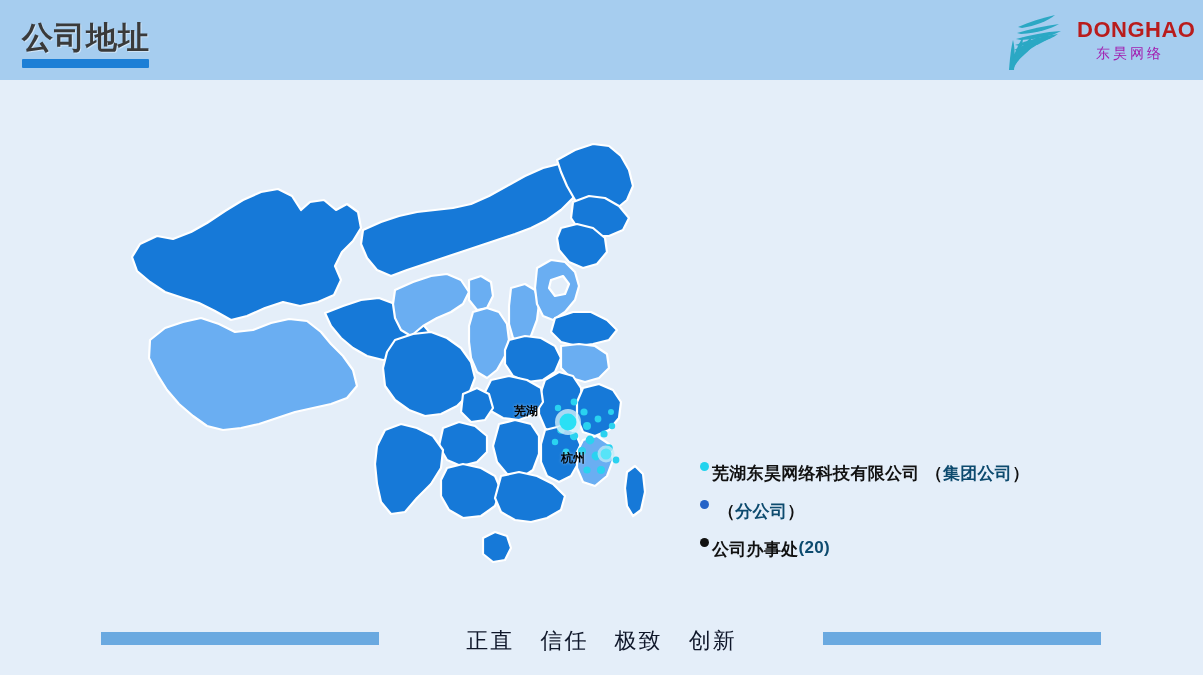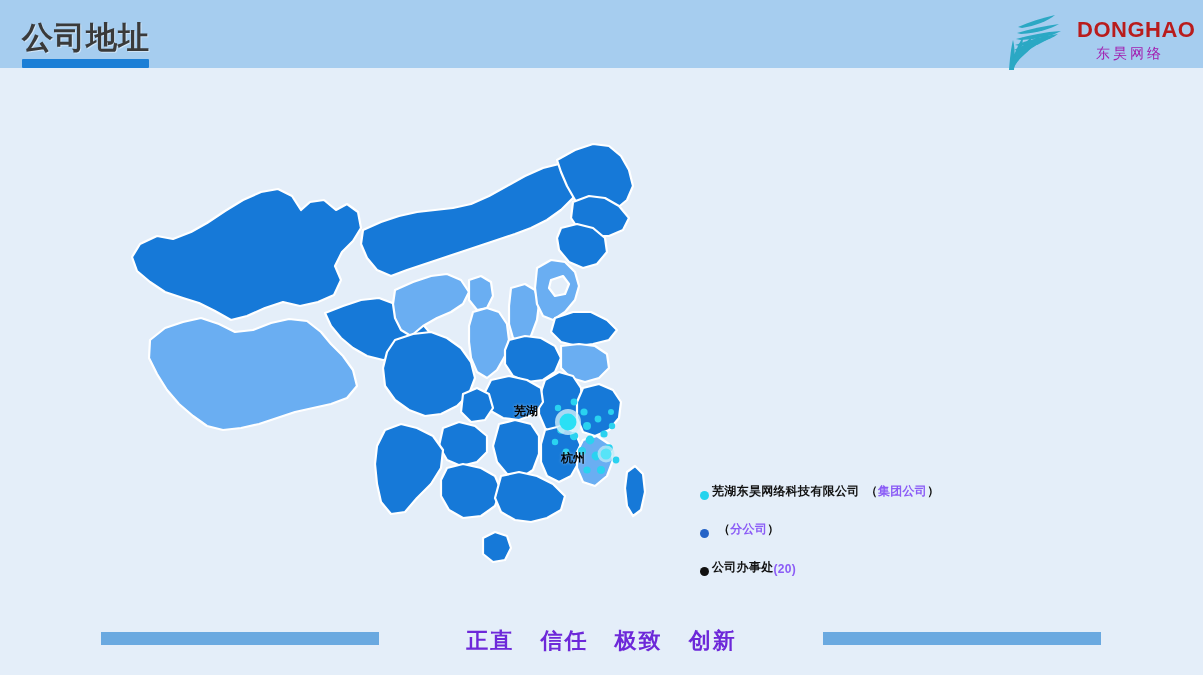--- a/index.html
+++ b/index.html
@@ -18,21 +18,21 @@
     position: absolute;
     inset: 0;
     background: #e4eef9;
   }
 
   
   .header {
     position: absolute;
     left: 0; top: 0;
     width: 1203px;
-    height: 68px;
+    height: 80px;
     background: #a6cdef;
   }
   .title-wrap {
     position: absolute;
     left: 22px;
     top: 18px;
   }
   .title-text {
     font-size: 31px;
     font-weight: bold;
@@ -109,56 +109,56 @@
 
   
   .legend {
     position: absolute;
     left: 700px;
     top: 462px;
     width: 470px;
   }
   .legend-row {
     display: flex;
-    align-items: flex-end;
+    align-items: flex-start;
     height: 38px;
-    font-size: 12px;
+    font-size: 17px;
     font-weight: bold;
     color: #111;
     white-space: nowrap;
   }
   .bullet {
     width: 9px;
     height: 9px;
     border-radius: 50%;
     margin-right: 3px;
     flex: 0 0 auto;
   }
   .legend-name { letter-spacing: 0.3px; }
   .legend-paren { color: #111; letter-spacing: 0.3px; }
-  .legend-tag { color: #8b5cf6; letter-spacing: 0.3px; }
+  .legend-tag { color: #0c4a6e; letter-spacing: 0.3px; }
   .legend-gap { display: inline-block; width: 6px; }
 
   
   .footer-bar {
     position: absolute;
     height: 13px;
     background: #6aa9e0;
     top: 632px;
   }
   .footer-bar.left { left: 101px; width: 278px; }
   .footer-bar.right { left: 823px; width: 278px; }
   .slogan {
     position: absolute;
     left: 0; right: 0;
     top: 626px;
     text-align: center;
     font-size: 22px;
-    font-weight: bold;
-    color: #6d28d9;
+    font-weight: normal;
+    color: #0f172a;
     letter-spacing: 2px;
   }
   .slogan span { margin: 0 9px; }
 </style>
 </head>
 <body>
 
 <div class="slide">
 
   <div class="header">

